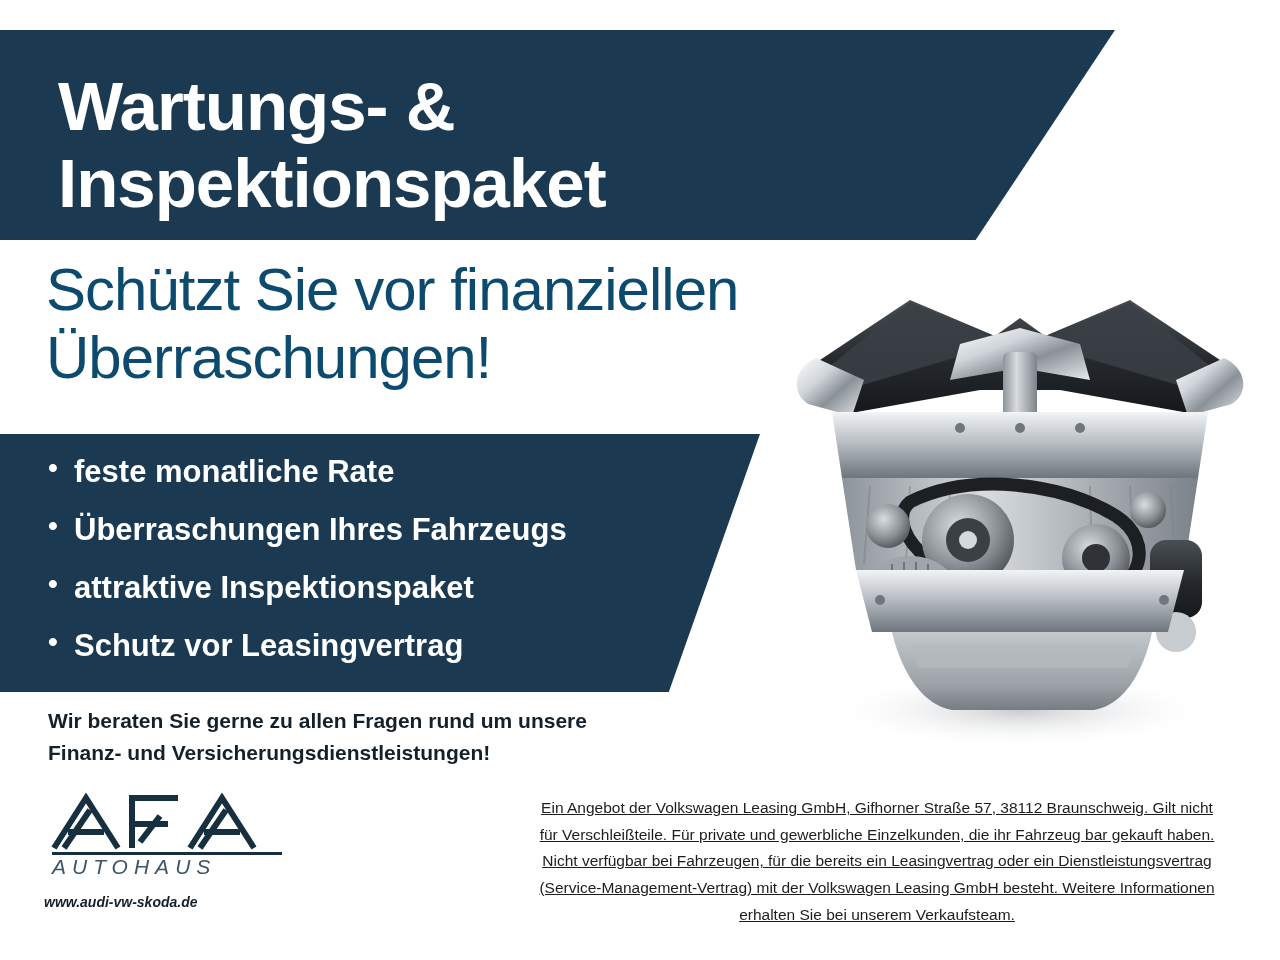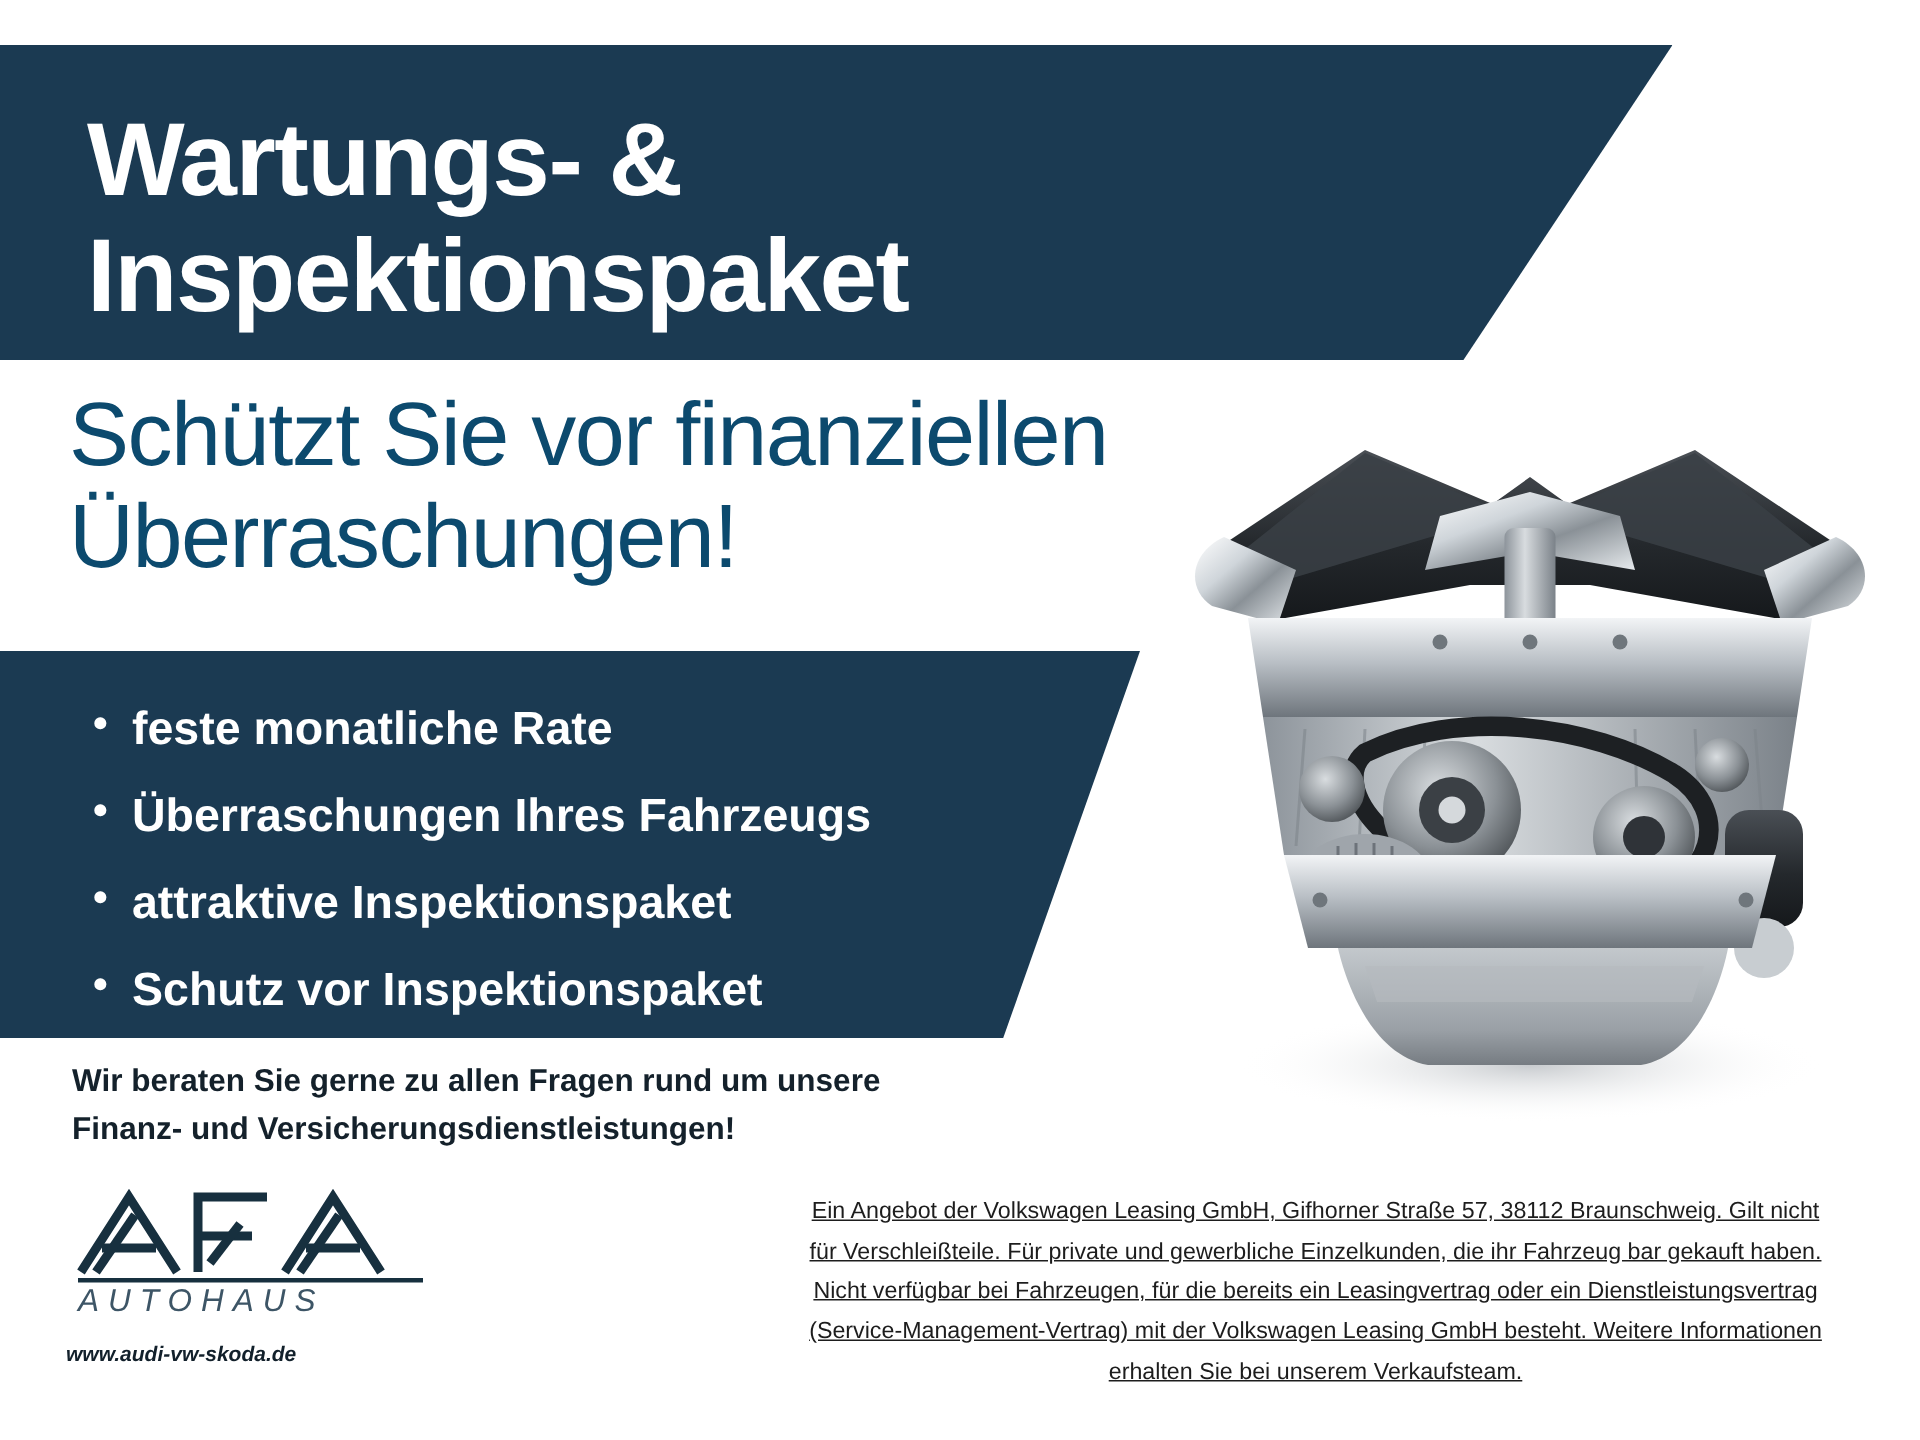--- a/index.html
+++ b/index.html
@@ -74,21 +74,21 @@
     top: 434px;
     width: 760px;
     height: 258px;
     background: #1b3a52;
     -webkit-clip-path: polygon(0 0, 100% 0, 88% 100%, 0 100%);
     clip-path: polygon(0 0, 100% 0, 88% 100%, 0 100%);
     z-index: 3;
   }
   .bullets {
     list-style: none;
-    margin: 14px;
+    margin: 0;
     padding: 22px 0 0 48px;
   }
   .bullets li {
     color: #ffffff;
     font-size: 31px;
     font-weight: bold;
     line-height: 1.0;
     padding: 0 0 0 26px;
     margin-bottom: 27px;
     position: relative;
@@ -258,21 +258,21 @@
   </div>
 
   <div class="subhead">Schützt Sie vor finanziellen
 Überraschungen!</div>
 
   <div class="band-bullets">
     <ul class="bullets">
       <li>feste monatliche Rate</li>
       <li>Überraschungen Ihres Fahrzeugs</li>
       <li>attraktive Inspektionspaket</li>
-      <li>Schutz vor Inspektionspaket</li>
+      <li>Schutz vor Leasingvertrag</li>
     </ul>
   </div>
 
   <div class="advisory">Wir beraten Sie gerne zu allen Fragen rund um unsere
 Finanz- und Versicherungsdienstleistungen!</div>
 
   <div class="logo-block">
     <svg class="logo-mark" viewBox="0 0 300 92" xmlns="http://www.w3.org/2000/svg" aria-hidden="true">
       <g fill="none" stroke="#17303f" stroke-width="6">
 

